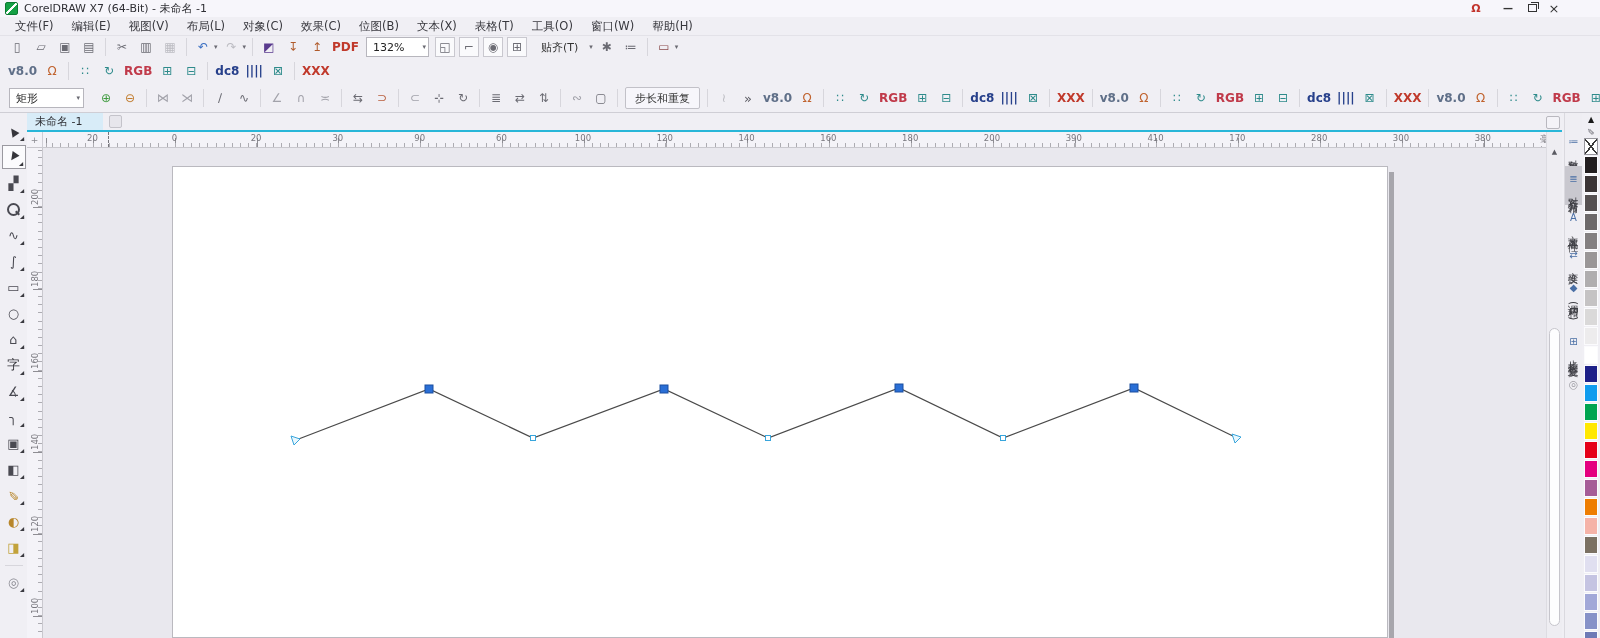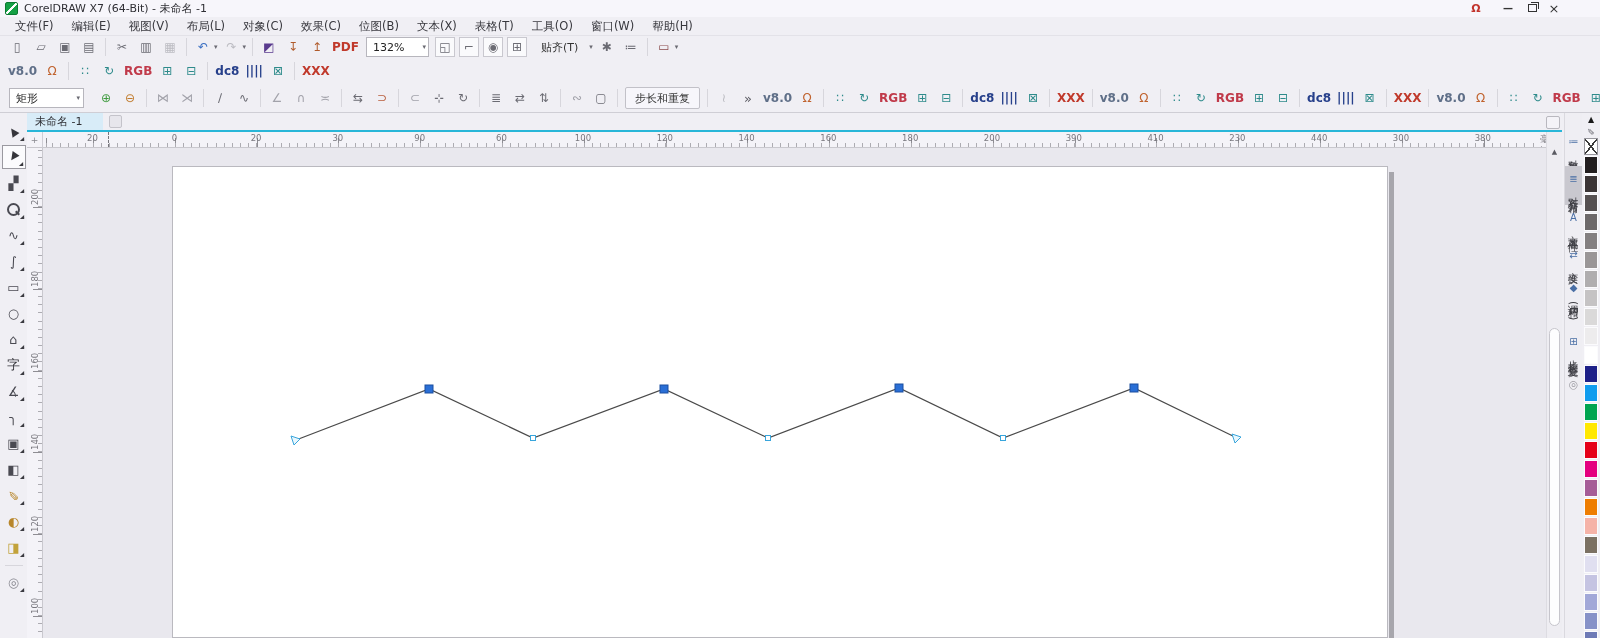--- a/index.html
+++ b/index.html
@@ -336,22 +336,22 @@
       <span class="rlabel" style="left: 377.2px;">90</span>
       <span class="rlabel" style="left: 459px;">60</span>
       <span class="rlabel" style="left: 540.8px;">100</span>
       <span class="rlabel" style="left: 622.6px;">120</span>
       <span class="rlabel" style="left: 704.4px;">140</span>
       <span class="rlabel" style="left: 786.2px;">160</span>
       <span class="rlabel" style="left: 868px;">180</span>
       <span class="rlabel" style="left: 949.8px;">200</span>
       <span class="rlabel" style="left: 1031.6px;">390</span>
       <span class="rlabel" style="left: 1113.4px;">410</span>
-      <span class="rlabel" style="left: 1195.2px;">230</span>
-      <span class="rlabel" style="left: 1277px;">440</span>
+      <span class="rlabel" style="left: 1195.2px;">170</span>
+      <span class="rlabel" style="left: 1277px;">280</span>
       <span class="rlabel" style="left: 1358.8px;">300</span>
       <span class="rlabel" style="left: 1440.6px;">380</span>
     </div>
   <div class="vruler" id="vruler">
       <span class="rlabel" style="top: 52px;">200</span>
       <span class="rlabel" style="top: 133.8px;">180</span>
       <span class="rlabel" style="top: 215.6px;">160</span>
       <span class="rlabel" style="top: 297.4px;">140</span>
       <span class="rlabel" style="top: 379.2px;">120</span>
       <span class="rlabel" style="top: 461px;">100</span>

